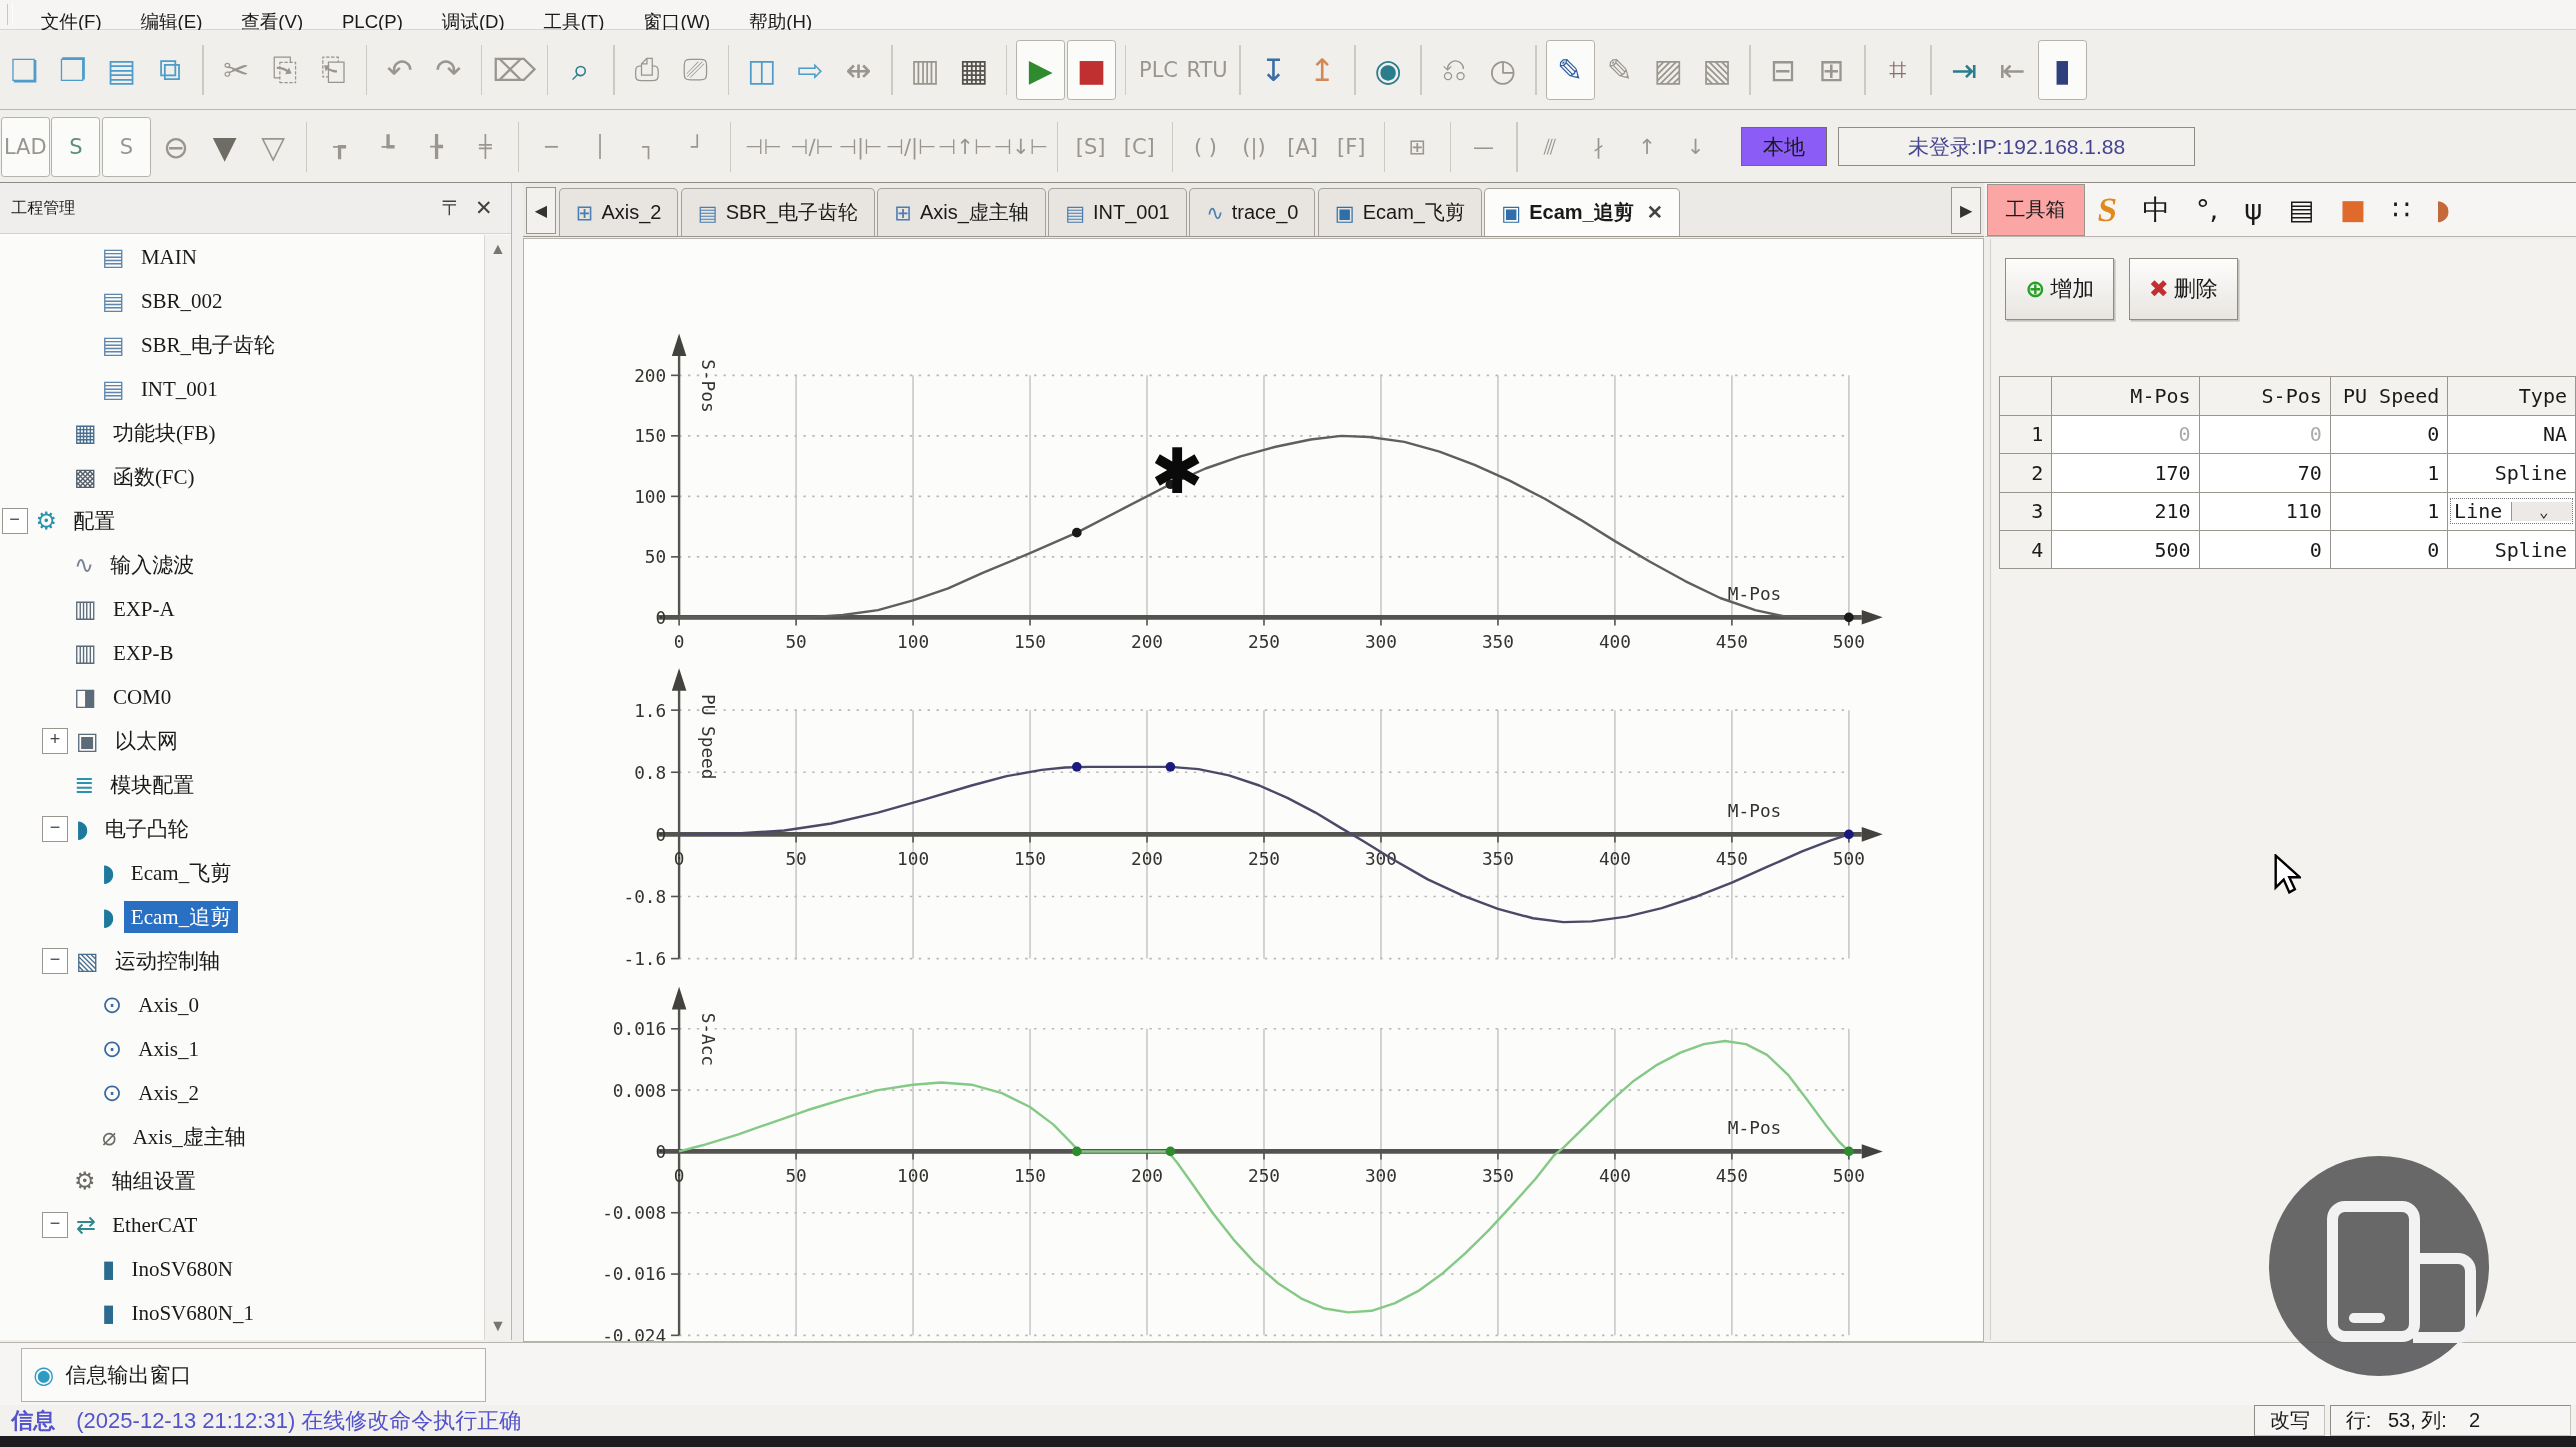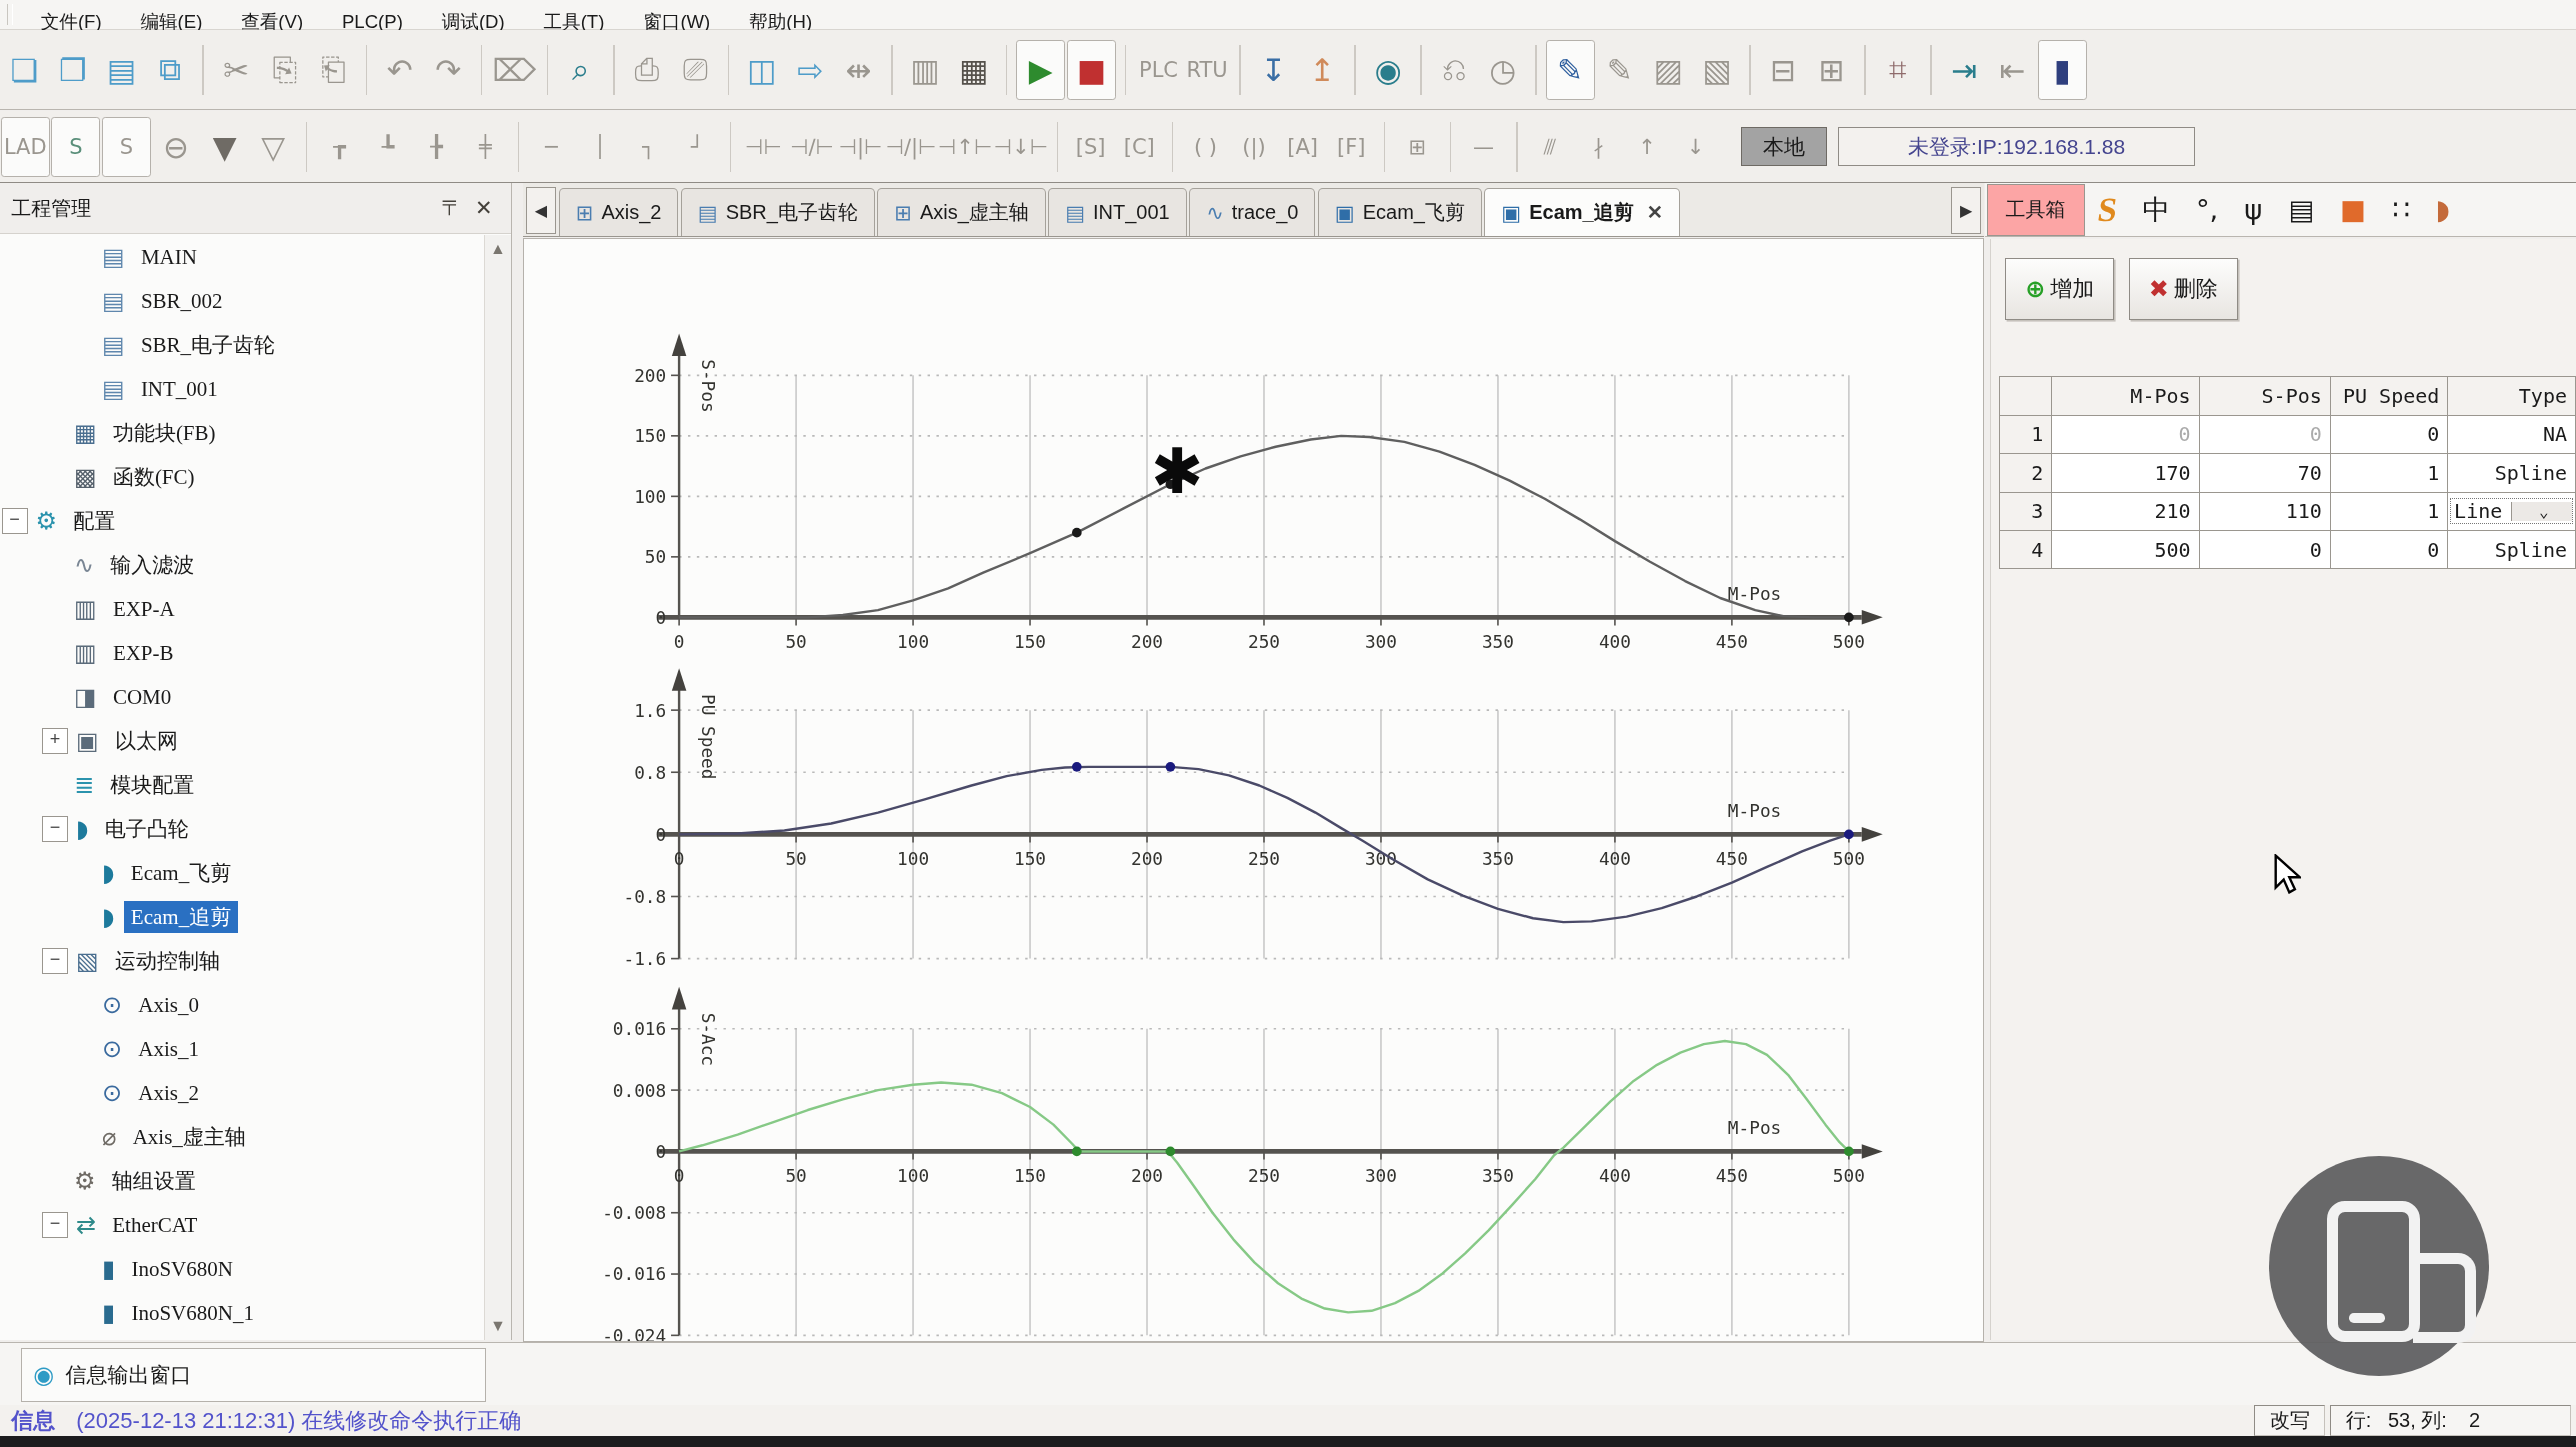--- a/index.html
+++ b/index.html
@@ -13,27 +13,27 @@
   
   .toolbar{position:absolute;left:0;width:2576px;background:#f1efec;display:flex;align-items:center;}
   #toolbar1{top:30px;height:79px;border-bottom:1.6px solid #b9b5af;}
   #toolbar2{top:111px;height:71px;border-bottom:1.6px solid #8f8b85;}
   .tbtn{min-width:47px;height:58px;display:flex;align-items:center;justify-content:center;
         font-family:"DejaVu Sans",sans-serif;font-size:31px;color:#9a968f;margin:0 0.8px;border-radius:3.2px;}
   .tbtn.boxed{border:1.6px solid #b5b1ab;background:#fbfbfa;}
   .tbtn.small{font-size:21px;}
   .tsep{width:1.6px;height:50px;background:#cdc9c3;margin:0 8px;}
   #tb2-right{margin-left:21px;display:flex;align-items:center;gap:11.3px;}
-  #local-btn{border:1.6px solid #6e6a64;background:#a3a3a3;padding:4.8px 21px;font-size:21px;}
+  #local-btn{border:1.6px solid #6e6a64;background:#8b5cf6;padding:4.8px 21px;font-size:21px;}
   #login-box{border:1.6px solid #8f8b85;background:#f3f1ee;padding:4.8px 24px;font-size:21px;color:#45458f;min-width:307px;text-align:center;}
   
   #left-panel{position:absolute;left:0;top:183px;width:511px;height:1157px;background:#fbfbfa;
               border-right:1.6px solid #b9b5af;}
   #left-header{height:50px;background:#f0eeec;border-bottom:1.6px solid #d5d2cd;display:flex;align-items:center;padding:0 11.3px;}
-  #left-header .title{font-size:20px;flex:1;}
+  #left-header .title{font-size:16px;flex:1;}
   .panel-icon{font-size:21px;color:#44403a;width:32px;text-align:center;}
   #tree{position:absolute;left:0;top:52px;right:27.4px;bottom:0;overflow:hidden;}
   .tree-row{height:44px;display:flex;align-items:center;font-size:21px;white-space:nowrap;}
   .tree-exp{width:24px;height:24px;border:1.6px solid #9a968f;background:#fff;color:#444;font-size:18px;
             line-height:21px;text-align:center;margin-right:8px;flex:none;}
   .tree-ico{font-family:"DejaVu Sans",sans-serif;font-size:24px;margin-right:9.7px;flex:none;}
   .tree-label{padding:2.4px 6.5px;font-family:Liberation Serif, serif;}
   .tree-row.selected .tree-label{background:#2a70c2;color:#fff;}
   #tree-scroll{position:absolute;right:0;top:52px;width:26px;bottom:0;background:#f2f1ef;border-left:1.6px solid #dcd9d4;}
   #tree-scroll .arr{position:absolute;left:0;width:100%;text-align:center;font-size:16px;color:#7a766f;}

